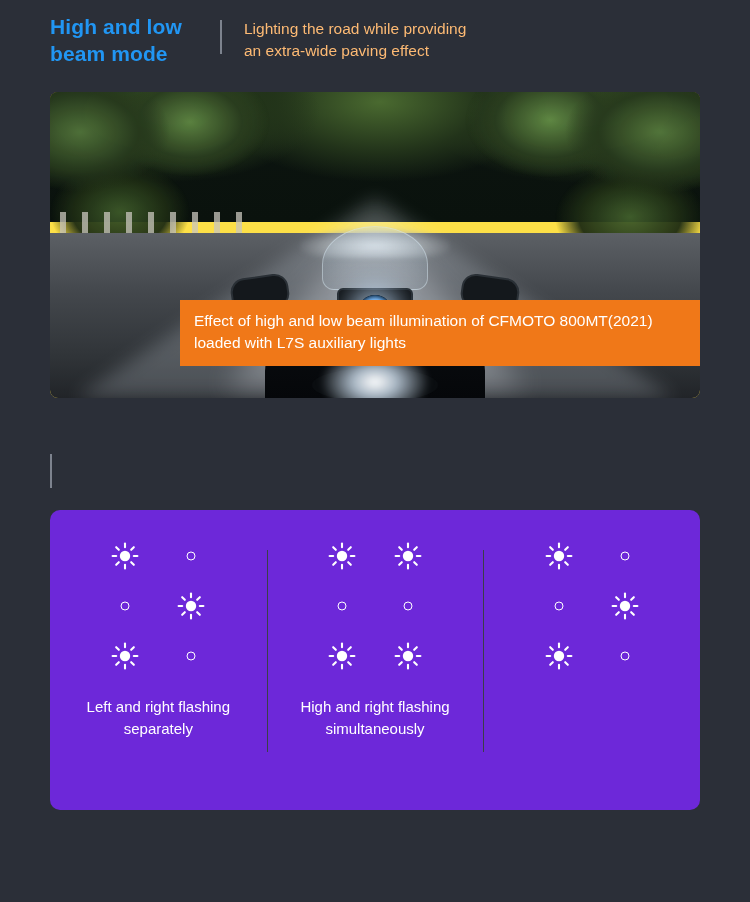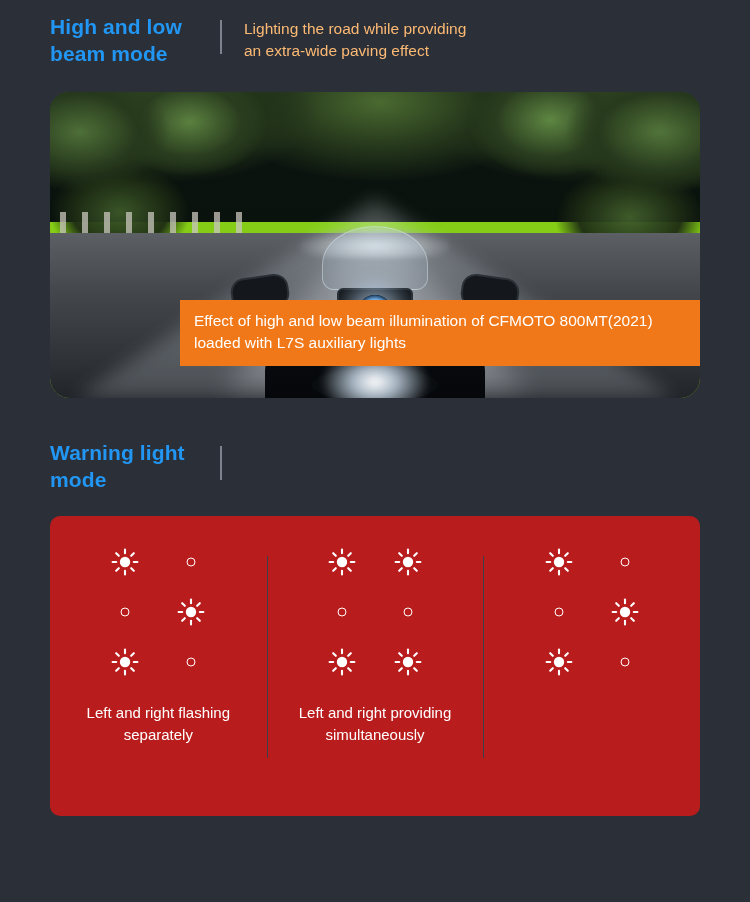--- a/index.html
+++ b/index.html
@@ -47,26 +47,26 @@
   .head-sub {
     color: #fdba74;
     font-size: 15.5px;
     line-height: 1.45;
     padding-top: 4px;
     flex: 1 1 auto;
   }
 
   
   .photo-wrap {
-    margin: 24px 50px 0 50px;
+    margin: 24px 50px 8px 50px;
     height: 306px;
-    border-radius: 20px;
+    border-radius: 8px;
     overflow: hidden;
     position: relative;
-    background: #84cc16;
+    background: #fde047;
   }
   .scene {
     position: absolute;
     inset: 0;
     overflow: hidden;
   }
   
   .canopy {
     position: absolute;
     left: 0; right: 0; top: 0;
@@ -255,21 +255,21 @@
     font-size: 15.5px;
     line-height: 1.42;
     padding: 10px 14px 12px 14px;
     box-sizing: border-box;
   }
 
   
   .panel {
     margin: 22px 50px 0 50px;
     height: 300px;
-    background: #b91c1c;
+    background: #6d28d9;
     border-radius: 10px;
     display: flex;
     position: relative;
     box-sizing: border-box;
   }
   .col {
     flex: 1 1 0;
     position: relative;
     padding-top: 32px;
     box-sizing: border-box;
@@ -357,22 +357,20 @@
         </div>
         <div class="body-dark"></div>
         <div class="front-wheel"></div>
       </div>
       <div class="glow"></div>
     </div>
     <div class="caption">Effect of high and low beam illumination of CFMOTO 800MT(2021) loaded with L7S auxiliary lights</div>
   </div>
 
   <div class="section-head" style="padding-top:42px;">
-    <div class="head-title" style="white-space:pre-line;">Warning light
-mode</div>
     <div class="head-divider"></div>
   </div>
 
   <div class="panel">
     <div class="col">
       <div class="rows">
         <div class="row">
           <span class="lamp on">
               <svg viewBox="0 0 28 28" width="28" height="28" aria-hidden="true">
   <circle cx="14" cy="14" r="5.2" fill="#ffffff"></circle>
@@ -494,21 +492,21 @@
     <line x1="22.8" y1="14" x2="26.4" y2="14"></line>
     <line x1="5.2" y1="5.2" x2="7.8" y2="7.8"></line>
     <line x1="20.2" y1="20.2" x2="22.8" y2="22.8"></line>
     <line x1="5.2" y1="22.8" x2="7.8" y2="20.2"></line>
     <line x1="20.2" y1="7.8" x2="22.8" y2="5.2"></line>
   </g>
 </svg>
             </span>
         </div>
       </div>
-      <div class="col-label">Left and right providing simultaneously</div>
+      <div class="col-label">High and right flashing simultaneously</div>
     </div>
 
     <div class="col">
       <div class="rows">
         <div class="row">
           <span class="lamp on">
               <svg viewBox="0 0 28 28" width="28" height="28" aria-hidden="true">
   <circle cx="14" cy="14" r="5.2" fill="#ffffff"></circle>
   <g stroke="#ffffff" stroke-width="2.1" stroke-linecap="round">
     <line x1="14" y1="1.6" x2="14" y2="5.2"></line>

